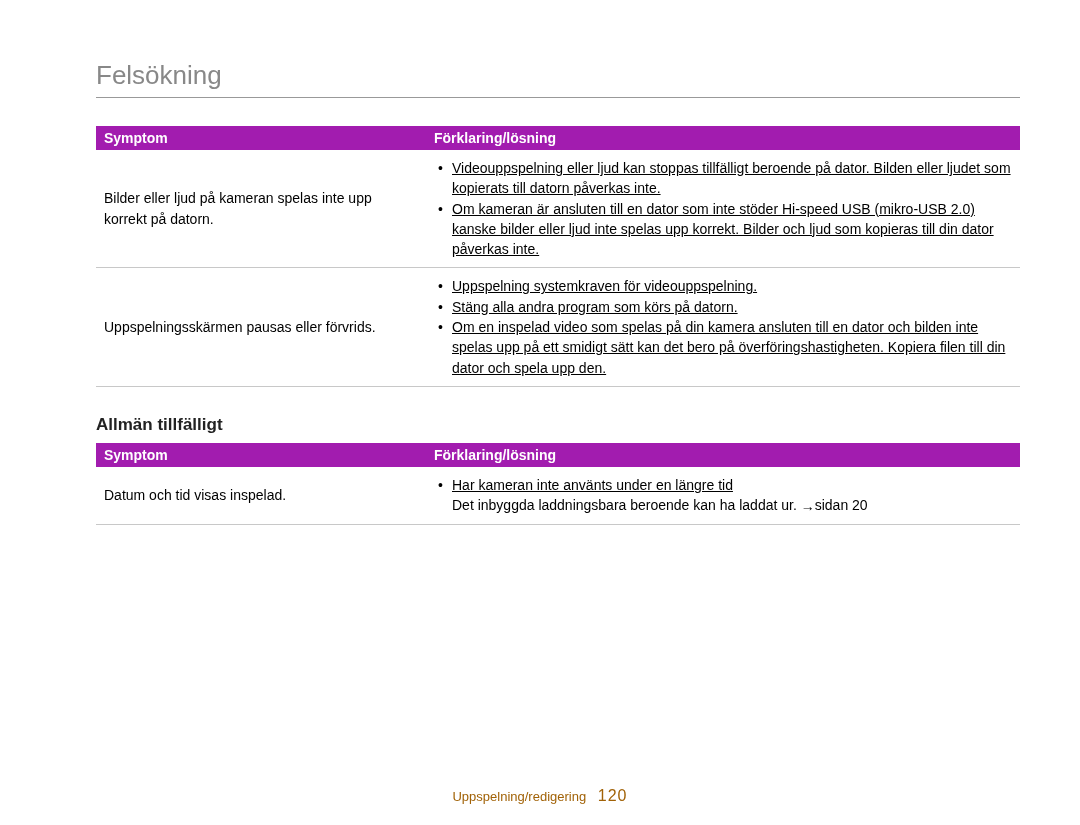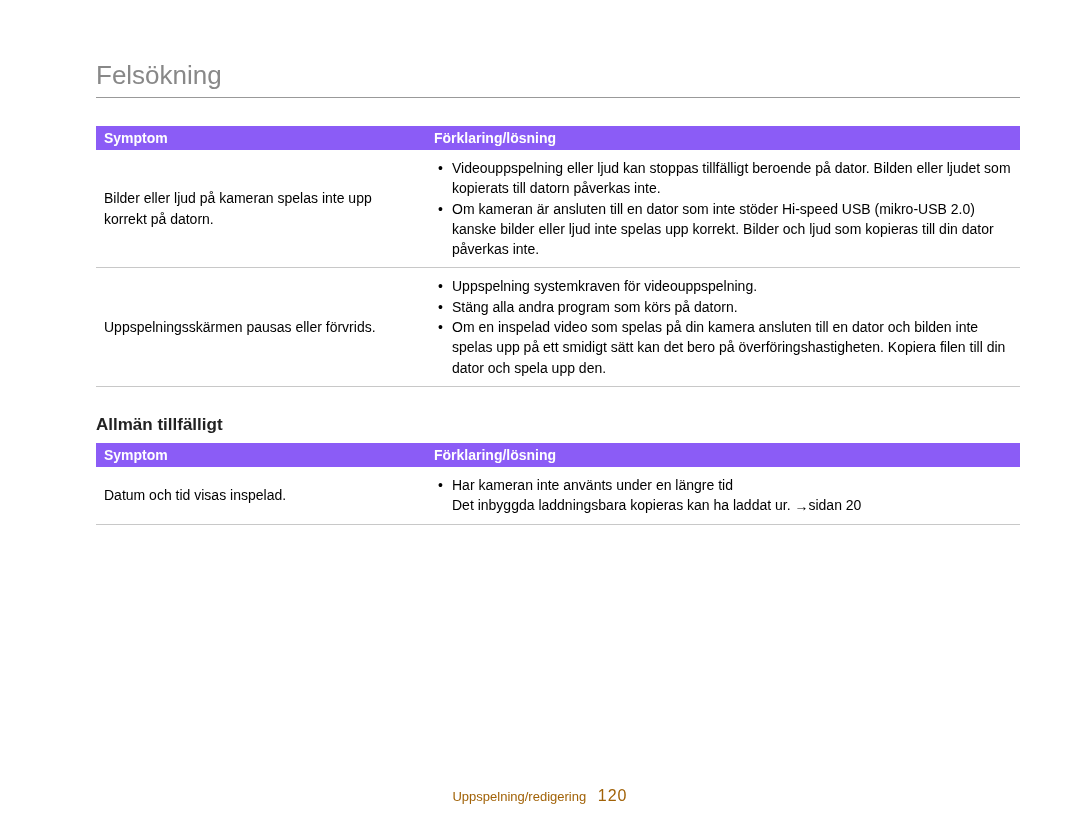--- a/index.html
+++ b/index.html
@@ -23,39 +23,40 @@
     color: #222;
     margin-bottom: 8px;
   }
   table.tsh {
     width: 100%;
     border-collapse: collapse;
     font-size: 14px;
     margin-bottom: 28px;
   }
   table.tsh thead th {
-    background: #8b5cf6;
+    background: #a21caf;
     color: #fff;
     text-align: left;
     font-weight: bold;
     padding: 4px 8px;
     font-size: 14px;
   }
   table.tsh td {
     padding: 8px 8px;
     vertical-align: middle;
     border-bottom: 1px solid #c8c8c8;
     line-height: 1.45;
   }
   table.tsh td.sym {
     width: 330px;
   }
   ul.b {
     list-style: none;
     padding-left: 0;
+    text-decoration: underline;
   }
   ul.b > li {
     position: relative;
     padding-left: 18px;
   }
   ul.b > li::before {
     content: "•";
     position: absolute;
     left: 4px;
     top: 0;
@@ -124,21 +125,21 @@
       </tr>
     </thead>
     <tbody>
       <tr>
         <td class="sym">Datum och tid visas inspelad.</td>
         <td>
           <ul class="b">
             <li>Har kameran inte använts under en längre tid</li>
           </ul>
           <div style="padding-left:18px;">
-            <span>Det inbyggda laddningsbara kopieras kan ha laddat ur. </span><span class="arrow">→ </span><span>sidan 20</span>
+            <span>Det inbyggda laddningsbara beroende kan ha laddat ur. </span><span class="arrow">→ </span><span>sidan 20</span>
           </div>
         </td>
       </tr>
     </tbody>
   </table>
 
   <div class="footer">
     <span>Uppspelning/redigering</span>
     <span class="pg">120</span>
   </div>

